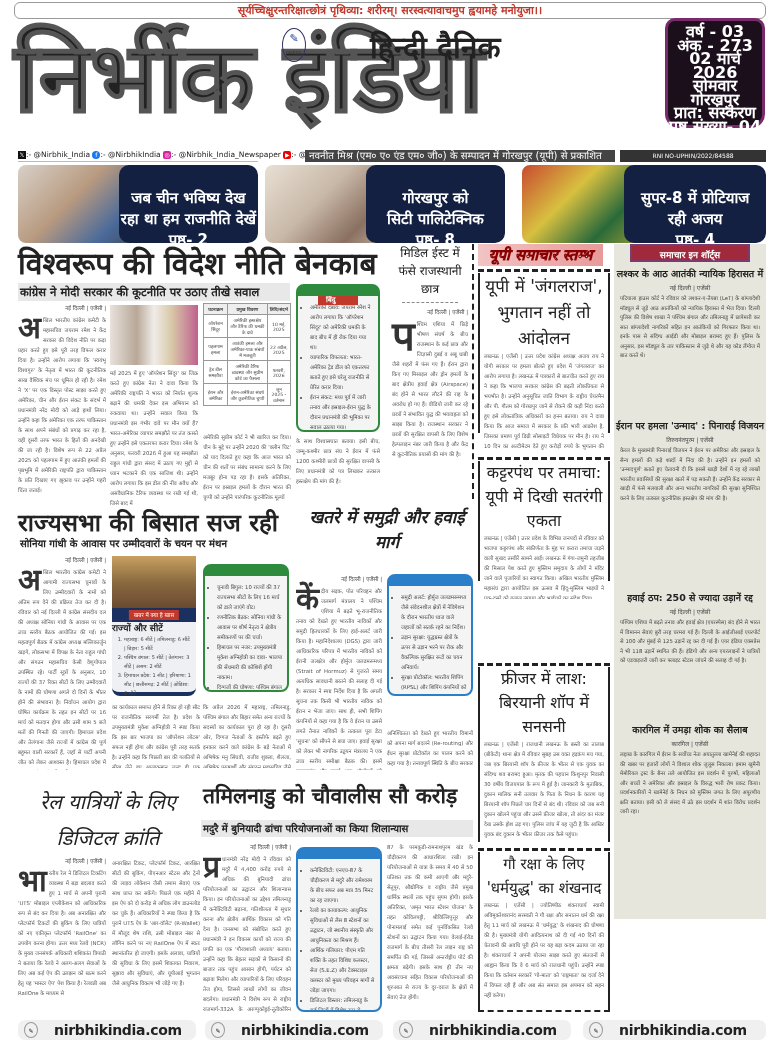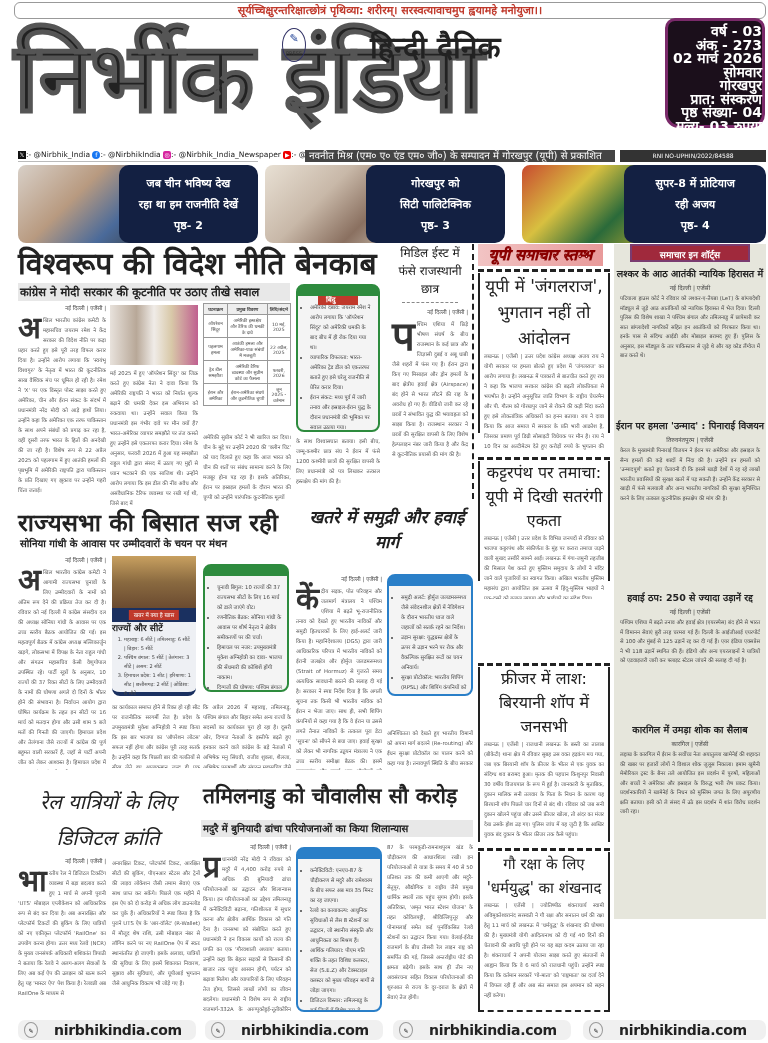--- a/index.html
+++ b/index.html
@@ -2,32 +2,32 @@
 <html><head>
 <meta charset="utf-8">
 <style>
 *{box-sizing:border-box;margin:0;padding:0}
 body{width:768px;height:1043px;background:#fff;font-family:"DejaVu Sans",sans-serif;color:#222;overflow:hidden;position:relative}
 .abs{position:absolute}
 .motto{left:14px;top:2px;width:752px;height:17px;border:1px solid #999;border-radius:6px;color:#c0392b;font-size:11px;text-align:center;line-height:15px;font-weight:bold}
 .masthead{left:14px;top:24px;width:640px;height:108px;font-size:96px;font-weight:700;color:#222;line-height:108px;letter-spacing:-2px;font-family:"DejaVu Sans",sans-serif;-webkit-text-stroke:2px #555}
 .press-logo{left:282px;top:28px;width:24px;height:34px;border-radius:50%;border:1px solid #336;font-size:7px;text-align:center;line-height:10px;color:#333}
 .hindi-dainik{left:370px;top:26px;font-size:30px;font-weight:bold;color:#222}
-.infobox{left:665px;top:18px;width:100px;height:110px;background:#1b0f1b;border:3px solid #7a2a6a;border-radius:10px 10px 14px 14px;color:#fff;font-size:14px;font-weight:bold;text-align:right;padding-top:4px;line-height:13.5px}
+.infobox{left:665px;top:18px;width:100px;height:110px;background:#1b0f1b;border:3px solid #7a2a6a;border-radius:10px 10px 14px 14px;color:#fff;font-size:16px;font-weight:bold;text-align:center;padding-top:4px;line-height:13.5px}
 .social{left:18px;top:150px;width:240px;height:12px;font-size:7.5px;color:#222;white-space:nowrap;border-bottom:1px solid #bbb}
 .social span{}
 .ico-x{display:inline-block;width:8px;height:8px;background:#111;color:#fff;font-size:6px;line-height:8px;text-align:center}
 .ico-fb{display:inline-block;width:8px;height:8px;background:#1877f2;border-radius:50%;color:#fff;font-size:6px;line-height:8px;text-align:center}
 .ico-ig{display:inline-block;width:8px;height:8px;background:#d6249f;border-radius:2px;color:#fff;font-size:6px;line-height:8px;text-align:center}
 .ico-yt{display:inline-block;width:8px;height:8px;background:#e00;border-radius:2px;color:#fff;font-size:6px;line-height:8px;text-align:center}
 .publisher{left:305px;top:150px;width:310px;height:12px;background:#444;color:#fff;font-size:10px;line-height:12px;padding-left:4px;white-space:nowrap;overflow:hidden}
 .rni{left:620px;top:150px;width:146px;height:12px;background:#333;color:#fff;font-size:6px;line-height:12px;text-align:center}
 .teaser{top:165px;height:78px;border-radius:8px;overflow:hidden}
 .teaser .photo{position:absolute;left:0;top:0;height:100%;width:60%}
-.teaser .box{position:absolute;right:0;top:0;width:58%;height:100%;background:#132042;border-radius:10px;color:#fff;font-size:11px;font-weight:bold;text-align:center;padding-top:8px;line-height:21px}
+.teaser .box{position:absolute;right:0;top:0;width:58%;height:100%;background:#132042;border-radius:10px;color:#fff;font-size:15px;font-weight:bold;text-align:center;padding-top:23px;line-height:21px}
 .h1{font-weight:900;color:#222}
 .subbar{background:#e8e8e8;font-weight:bold;color:#222}
 .col{font-size:5.3px;line-height:10px;color:#555;text-align:justify;overflow:hidden}
 .byline{font-size:5.5px;color:#444;text-align:right;margin-bottom:2px}
 .dropcap{float:left;font-size:30px;line-height:26px;font-weight:bold;color:#333;margin-right:2px}
 .keypoints{border-radius:8px;overflow:hidden}
 .kp-green{background:#f4f4f4;border:2px solid #2e8b3e;border-top:12px solid #2e8b3e}
 .kp-blue{background:#f4f4f4;border:2px solid #2a7fc8;border-top:12px solid #2a7fc8}
 .kp-title{position:absolute;left:50%;transform:translateX(-50%);top:-11px;background:#c0392b;color:#fff;font-size:7px;font-weight:bold;padding:1px 8px}
 .kp-list{list-style:disc;padding-left:12px;font-size:5.3px;line-height:10px;color:#444;padding-top:6px;padding-right:4px}
@@ -85,21 +85,21 @@
     <div>जब चीन भविष्य देख</div>
     <div>रहा था हम राजनीति देखें</div>
     <div>पृष्ठ- 2</div>
   </div>
 </div>
 <div class="abs teaser" style="left:265px;width:240px">
   <div class="photo" style="background:linear-gradient(135deg,#e8e0d4 0%,#c8b8a8 40%,#8a7060 70%,#d0c8bc 100%)"></div>
   <div class="box">
     <div>गोरखपुर को</div>
     <div>सिटी पालिटेक्निक</div>
-    <div>पृष्ठ- 3</div>
+    <div>पृष्ठ- 8</div>
   </div>
 </div>
 <div class="abs teaser" style="left:522px;width:244px">
   <div class="photo" style="background:linear-gradient(135deg,#c84a30 0%,#d8c040 35%,#2a6a3a 65%,#c8b030 100%)"></div>
   <div class="box">
     <div>सुपर-8 में प्रोटियाज</div>
     <div>रही अजय</div>
     <div>पृष्ठ- 4</div>
   </div>
 </div>
@@ -173,21 +173,21 @@
   <div class="up-title">यूपी में 'जंगलराज', भुगतान नहीं तो आंदोलन</div>
   <div class="col" style="height:100px">लखनऊ | एजेंसी | उत्तर प्रदेश कांग्रेस अध्यक्ष अजय राय ने योगी सरकार पर हमला बोलते हुए प्रदेश में 'जंगलराज' का आरोप लगाया है। लखनऊ में पत्रकारों से बातचीत करते हुए राय ने कहा कि भाजपा सरकार कांग्रेस की बढ़ती लोकप्रियता से भयभीत है। उन्होंने अनुसूचित जाति विभाग के राष्ट्रीय चेयरमैन और पी. गौतम को गोरखपुर जाने से रोकने की कड़ी निंदा करते हुए इसे लोकतांत्रिक अधिकारों का हनन बताया। राय ने दावा किया कि आज समाज में सरकार के प्रति भारी आक्रोश है, जिसका प्रमाण पूर्व डिग्री सोसाइटी विधेयक पर मौन है। राय ने 10 दिन का अल्टीमेटम देते हुए करोड़ों रुपये के भुगतान की मांग की है।</div>
 </div>
 <div class="abs dash" style="left:478px;top:457px;width:132px"></div>
 <div class="abs up-story" style="left:478px;top:461px;width:132px;height:120px;padding:0 4px">
   <div class="up-title" style="font-size:16px;line-height:24px">कट्टरपंथ पर तमाचा: यूपी में दिखी सतरंगी एकता</div>
   <div class="col" style="height:66px">लखनऊ | एजेंसी | उत्तर प्रदेश के विभिन्न जनपदों से रविवार को भाजपा कट्टरपंथ और संकीर्णता के मुंह पर करारा तमाचा जड़ने वाली सुखद तस्वीरें सामने आईं। लखनऊ में गंगा-जमुनी तहजीब की मिसाल पेश करते हुए मुस्लिम समुदाय के लोगों ने मंदिर जाने वाले पुजारियों का स्वागत किया। अखिल भारतीय मुस्लिम महासंघ द्वारा आयोजित इस उत्सव में हिंदू-मुस्लिम भाइयों ने एक-दूसरे को गुलाल लगाया और भाईचारे का संदेश दिया।</div>
 </div>
 <div class="abs dash" style="left:478px;top:663px;width:132px"></div>
 <div class="abs up-story" style="left:478px;top:667px;width:132px;height:175px;padding:0 4px">
-  <div class="up-title" style="font-size:16px;line-height:24px">फ्रीजर में लाश: बिरयानी शॉप में जनसभी</div>
+  <div class="up-title" style="font-size:16px;line-height:24px">फ्रीजर में लाश: बिरयानी शॉप में सनसनी</div>
   <div class="col" style="height:120px">लखनऊ | एजेंसी | राजधानी लखनऊ के बस्ती का तालाब (बीकेटी) थाना क्षेत्र में रविवार सुबह उस वक्त हड़कंप मच गया, जब एक बिरयानी शॉप के फ्रीजर के भीतर से एक युवक का संदिग्ध शव बरामद हुआ। मृतक की पहचान किशुनपुर निवासी 30 वर्षीय विजयपाल के रूप में हुई है। जानकारी के मुताबिक, दुकान मालिक सनी तलवार के पिता के निधन के कारण यह बिरयानी शॉप पिछले चार दिनों से बंद थी। रविवार को जब सनी दुकान खोलने पहुंचा और उसने फ्रीजर खोला, तो अंदर का मंजर देख उसके होश उड़ गए। पुलिस जांच में यह जुटी है कि आखिर युवक बंद दुकान के भीतर फ्रीजर तक कैसे पहुंचा।</div>
 </div>
 <div class="abs dash" style="left:478px;top:848px;width:132px"></div>
 <div class="abs up-story" style="left:478px;top:852px;width:132px;height:160px;padding:0 4px;border-bottom:2px dashed #222">
   <div class="up-title" style="font-size:15px;line-height:24px">गौ रक्षा के लिए 'धर्मयुद्ध' का शंखनाद</div>
   <div class="col" style="height:104px">लखनऊ | एजेंसी | ज्योतिष्पीठ शंकराचार्य स्वामी अविमुक्तेश्वरानंद सरस्वती ने गौ रक्षा और सनातन धर्म की रक्षा हेतु 11 मार्च को लखनऊ में 'धर्मयुद्ध' के शंखनाद की घोषणा की है। मुख्यमंत्री योगी आदित्यनाथ को दी गई 40 दिनों की चेतावनी की अवधि पूरी होने पर यह बड़ा कदम उठाया जा रहा है। शंकराचार्य ने अपनी योजना साझा करते हुए संतजनों से आह्वान किया कि वे 6 मार्च को राजधानी पहुंचें। उन्होंने स्पष्ट किया कि वर्तमान सरकारें 'गो-माता' को 'राष्ट्रमाता' का दर्जा देने में विफल रही हैं और अब संत समाज इस अपमान को सहन नहीं करेगा।</div>
 </div>
 
 <div class="abs sidebar">
   <div class="sidebar-head">समाचार इन शॉर्ट्स</div>

